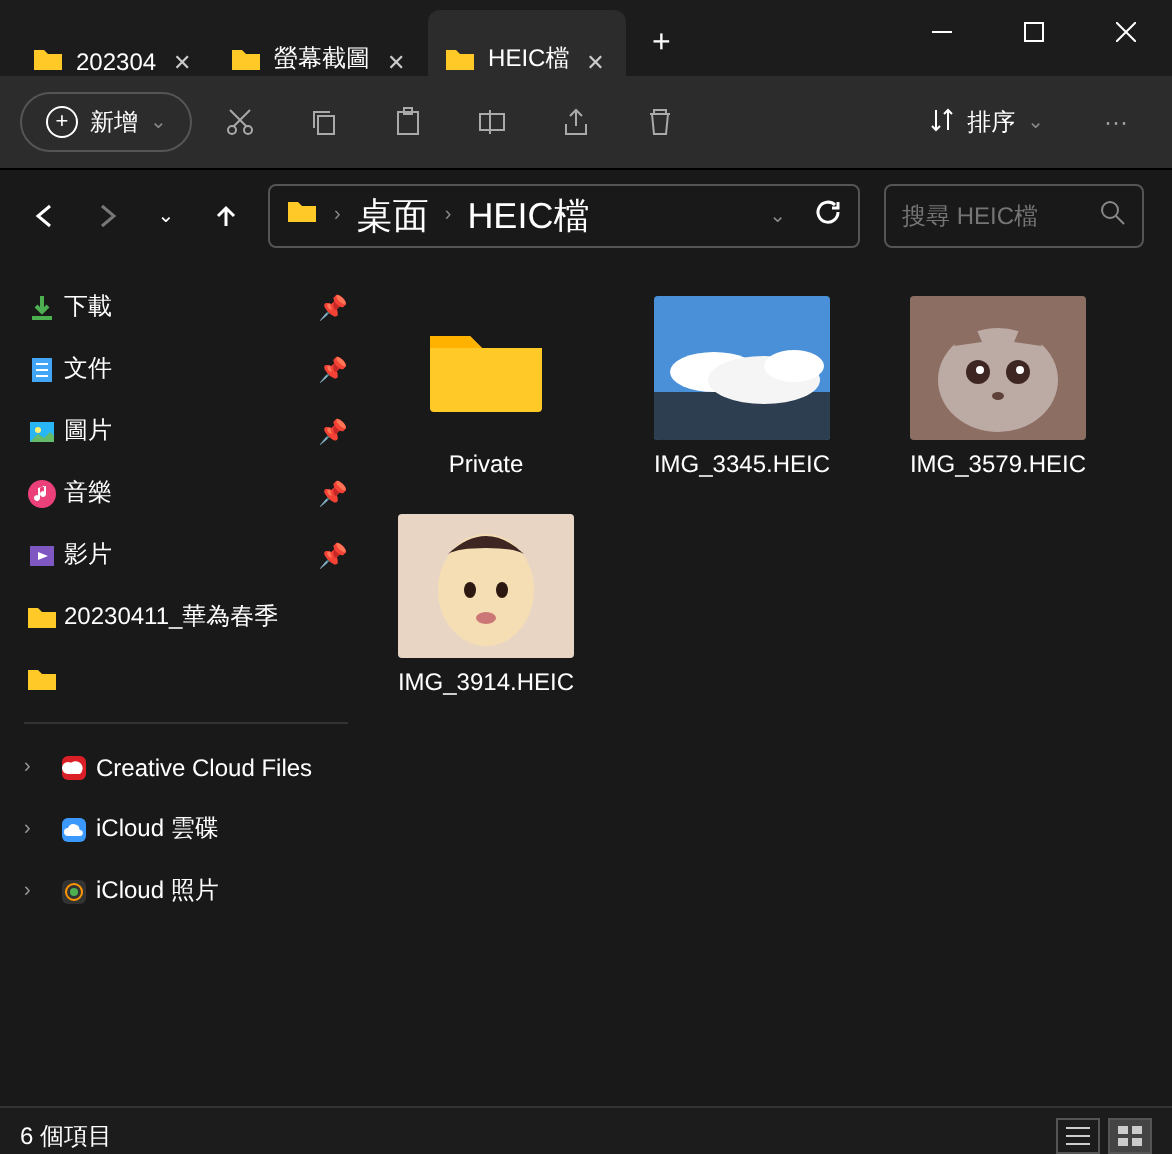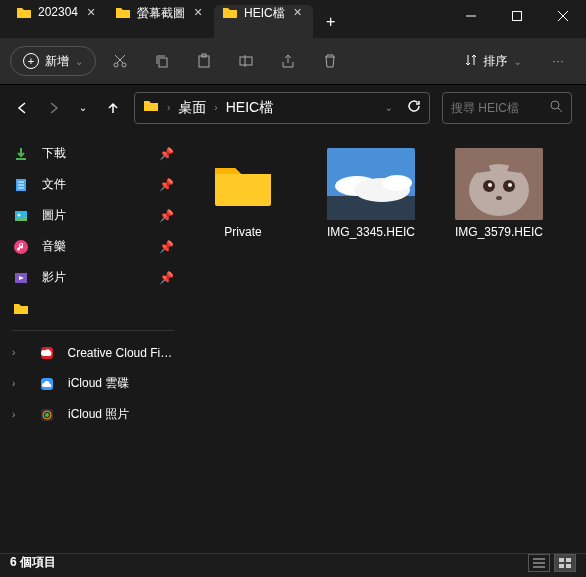--- a/index.html
+++ b/index.html
@@ -1,46 +1,46 @@
 <!DOCTYPE html>
 <html><head>
 <meta charset="utf-8">
 <style>
 * { margin: 0; padding: 0; box-sizing: border-box; }
 body { width: 586px; height: 577px; background: #1c1c1c; font-family: "Segoe UI", sans-serif; color: #fff; font-size: 12px; overflow: hidden; }
 .titlebar { height: 38px; display: flex; background: #1c1c1c; }
 .tabs { display: flex; flex: 1; padding-top: 5px; padding-left: 8px; gap: 1px; }
-.tab { display: flex; align-items: flex-start; gap: 6px; padding: 0 8px; height: 33px; border-radius: 6px 6px 0 0; max-width: 110px; }
+.tab { display: flex; align-items: flex-end; gap: 6px; padding: 0 8px; height: 33px; border-radius: 6px 6px 0 0; max-width: 110px; }
 .tab.active { background: #2c2c2c; }
 .tab-icon { width: 16px; height: 16px; display: flex; align-items: center; justify-content: center; }
 .tab-label { white-space: nowrap; overflow: hidden; text-overflow: ellipsis; font-size: 12px; flex: 1; }
 .tab-close { width: 14px; height: 14px; display: flex; align-items: center; justify-content: center; color: #ccc; font-size: 11px; }
 .newtab { width: 34px; display: flex; align-items: center; justify-content: center; font-size: 16px; color: #fff; }
 .wincontrols { display: flex; }
 .wincontrols > div { width: 46px; height: 32px; display: flex; align-items: center; justify-content: center; color: #fff; }
 .toolbar { height: 46px; background: #2c2c2c; display: flex; align-items: center; padding: 0 10px; gap: 6px; }
 .pill { display: flex; align-items: center; gap: 6px; border: 1px solid #555; border-radius: 20px; padding: 4px 12px; height: 30px; }
 .tbbtn { width: 36px; height: 36px; display: flex; align-items: center; justify-content: center; color: #aaa; }
 .navbar { height: 46px; background: #191919; display: flex; align-items: center; padding: 0 14px; gap: 12px; border-top: 1px solid #000; }
 .navbtn { width: 18px; height: 18px; display: flex; align-items: center; justify-content: center; color: #ccc; }
 .addrbox { flex: 1; display: flex; align-items: center; border: 1px solid #555; border-radius: 4px; height: 32px; padding: 0 8px; gap: 8px; }
-.addrbox .bcrumb { display: flex; align-items: center; gap: 6px; font-size: 14px; }
+.addrbox .bcrumb { display: flex; align-items: center; gap: 6px; font-size: 18px; }
 .searchbox { width: 130px; border: 1px solid #555; border-radius: 4px; height: 32px; display: flex; align-items: center; padding: 0 8px; gap: 6px; }
 .searchbox input { background: transparent; border: none; outline: none; color: #f0abfc; font-size: 12px; width: 100%; }
 .body { display: flex; height: calc(100% - 38px - 46px - 46px - 24px); background: #191919; }
 .sidebar { width: 186px; overflow-y: hidden; padding-top: 8px; }
-.sbitem { display: flex; align-items: center; gap: 12px; padding: 6px 12px; height: 31px; position: relative; }
+.sbitem { display: flex; align-items: center; gap: 2px; padding: 6px 12px; height: 31px; position: relative; }
 .sbitem .pin { position: absolute; right: 12px; color: #888; }
 .sbicon { width: 18px; height: 18px; display: flex; align-items: center; justify-content: center; }
 .content { flex: 1; padding: 18px 4px; overflow: hidden; }
 .grid { display: flex; flex-wrap: wrap; gap: 18px 22px; }
 .item { width: 106px; display: flex; flex-direction: column; align-items: center; gap: 5px; }
 .thumb { width: 88px; height: 72px; background: #333; border-radius: 2px; display: flex; align-items: center; justify-content: center; overflow: hidden; }
 .label { font-size: 12px; text-align: center; white-space: nowrap; overflow: hidden; text-overflow: ellipsis; max-width: 106px; }
-.status { height: 24px; background: #1c1c1c; display: flex; align-items: flex-start; padding: 0 10px; font-size: 12px; justify-content: space-between; border-top: 1px solid #333; font-weight: bold; }
+.status { height: 24px; background: #1c1c1c; display: flex; align-items: flex-end; padding: 0 10px; font-size: 12px; justify-content: space-between; border-top: 1px solid #333; }
 .viewbtns { display: flex; gap: 4px; }
 .viewbtns > div { width: 22px; height: 18px; border: 1px solid #555; display: flex; align-items: center; justify-content: center; }
 .folder-svg { width: 60px; height: 48px; }
 .chev { color: #888; font-size: 10px; }
 .sep { height: 1px; background: #333; margin: 6px 12px; }
 .caret { width: 14px; color: #999; font-size: 10px; }
 </style>
 </head>
 <body>
 
@@ -247,20 +247,28 @@
        <span class="pin">📌</span>
      </div>
       </div>
     <div id="sb-folders">
         <div class="sbitem">
        <span class="sbicon">
             <svg width="16" height="16">
               <path d="M1 3h5l2 2h7v8H1z" fill="#ffca28"></path>
             </svg>
           </span>
+       <span style="white-space:nowrap;overflow:hidden;text-overflow:ellipsis">20230411_華為春季</span>
+     </div>
+        <div class="sbitem">
+       <span class="sbicon">
+            <svg width="16" height="16">
+              <path d="M1 3h5l2 2h7v8H1z" fill="#ffca28"></path>
+            </svg>
+          </span>
      </div>
       </div>
     <div class="sep"></div>
     <div id="sb-drives">
         <div class="sbitem">
        <span class="caret">›</span>
        <span class="sbicon">
             <svg width="16" height="16">
               <rect x="2" y="2" width="12" height="12" rx="3" fill="#da1f26"></rect>
               <path d="M5 11a3 3 0 010-6c.5 0 1 .1 1.4.4A2.5 2.5 0 0111 11z" fill="#fff"></path>
@@ -323,20 +331,33 @@
               <path d="M66 25l-8-16-6 14z" fill="#8d6e63"></path>
               <circle cx="34" cy="38" r="6" fill="#3e2723"></circle>
               <circle cx="54" cy="38" r="6" fill="#3e2723"></circle>
               <circle cx="35" cy="37" r="2" fill="#fff"></circle>
               <circle cx="55" cy="37" r="2" fill="#fff"></circle>
               <ellipse cx="44" cy="50" rx="3" ry="2" fill="#5d4037"></ellipse>
             </svg>
           </div>
        <div class="label">IMG_3579.HEIC</div>
      </div>
+        <div class="item">
+       <div class="thumb" style="">
+            <svg width="88" height="72">
+              <rect width="88" height="72" fill="#e8d5c4"></rect>
+              <ellipse cx="44" cy="38" rx="24" ry="28" fill="#f5deb3"></ellipse>
+              <path d="M25 20q19-18 38 0q-5-3-19-3t-19 3z" fill="#3e2723"></path>
+              <ellipse cx="36" cy="38" rx="3" ry="4" fill="#2c1810"></ellipse>
+              <ellipse cx="52" cy="38" rx="3" ry="4" fill="#2c1810"></ellipse>
+              <ellipse cx="44" cy="52" rx="5" ry="3" fill="#c77"></ellipse>
+            </svg>
+          </div>
+       <div class="label">IMG_3914.HEIC</div>
+     </div>
       </div>
   </div>
 </div>
 
 <div class="status">
   <span>6 個項目</span>
   <div class="viewbtns">
     <div>
         <svg width="12" height="10" stroke="#ccc">
           <line x1="0" y1="1" x2="12" y2="1"></line>

